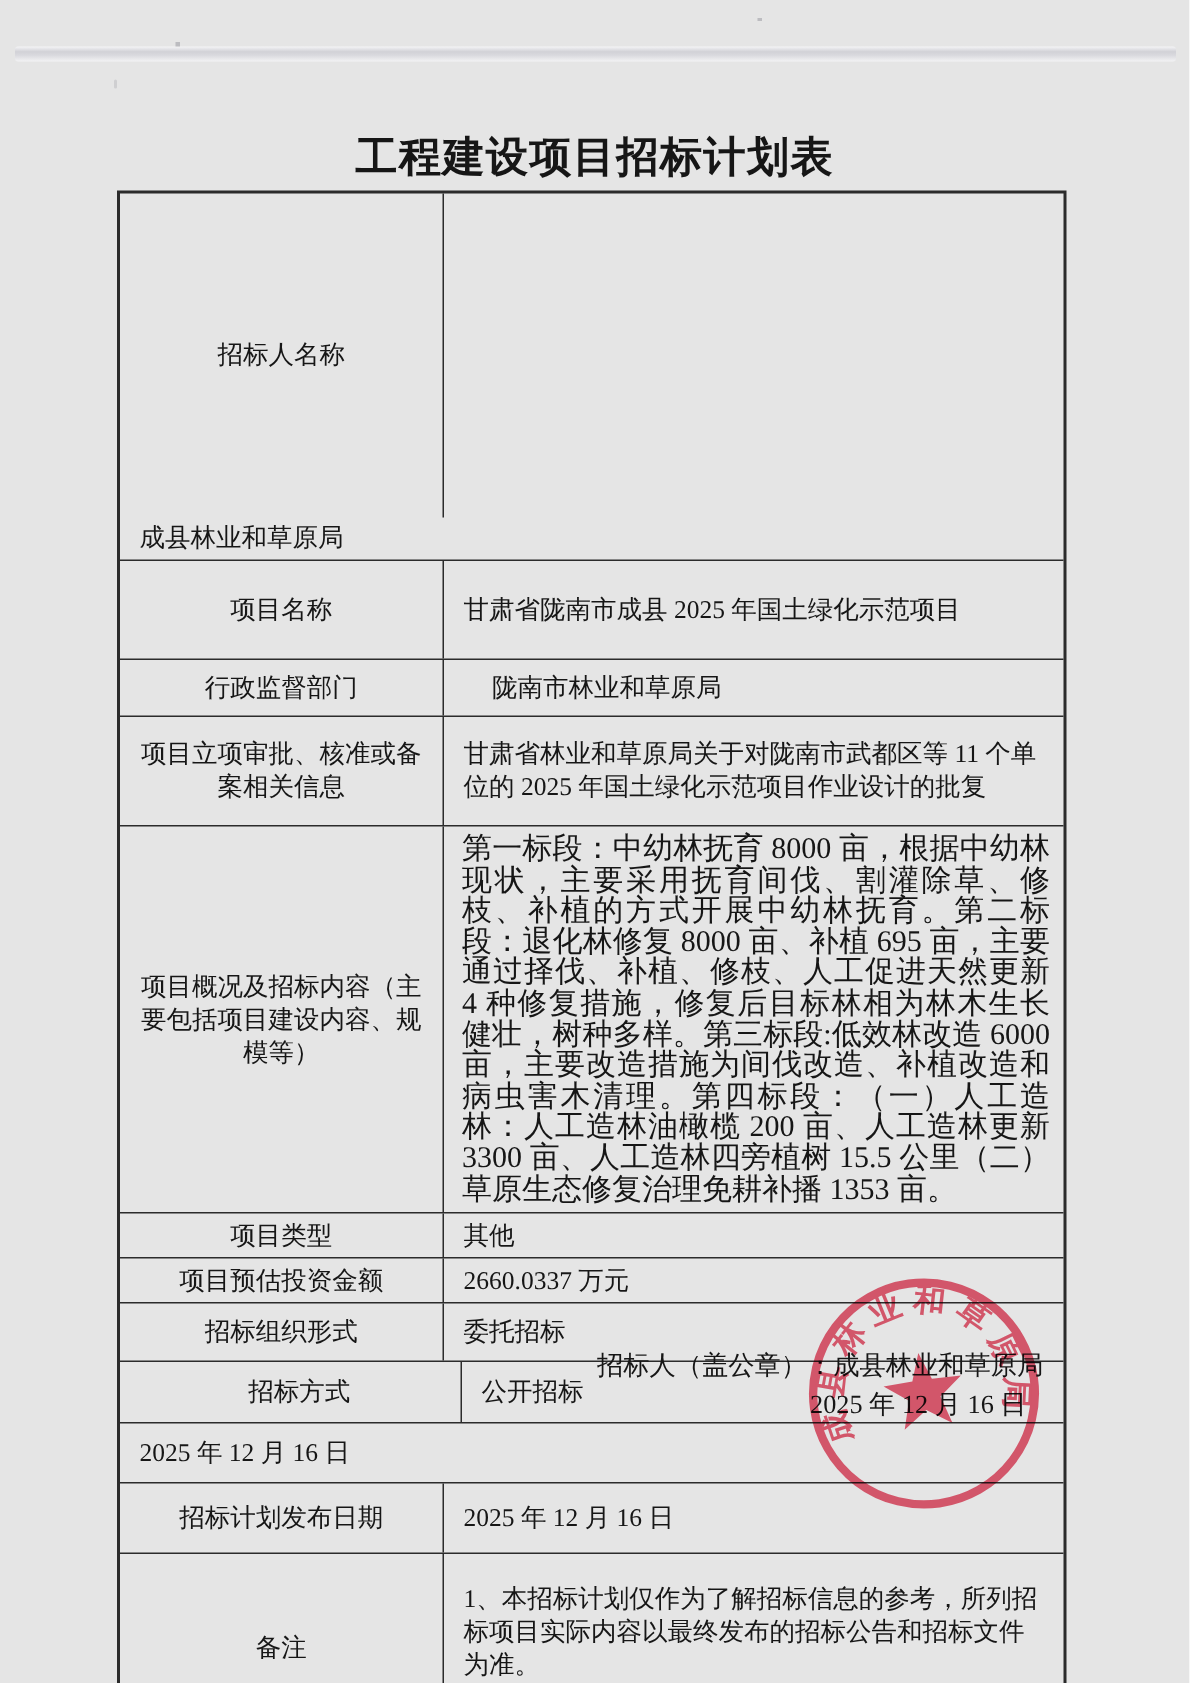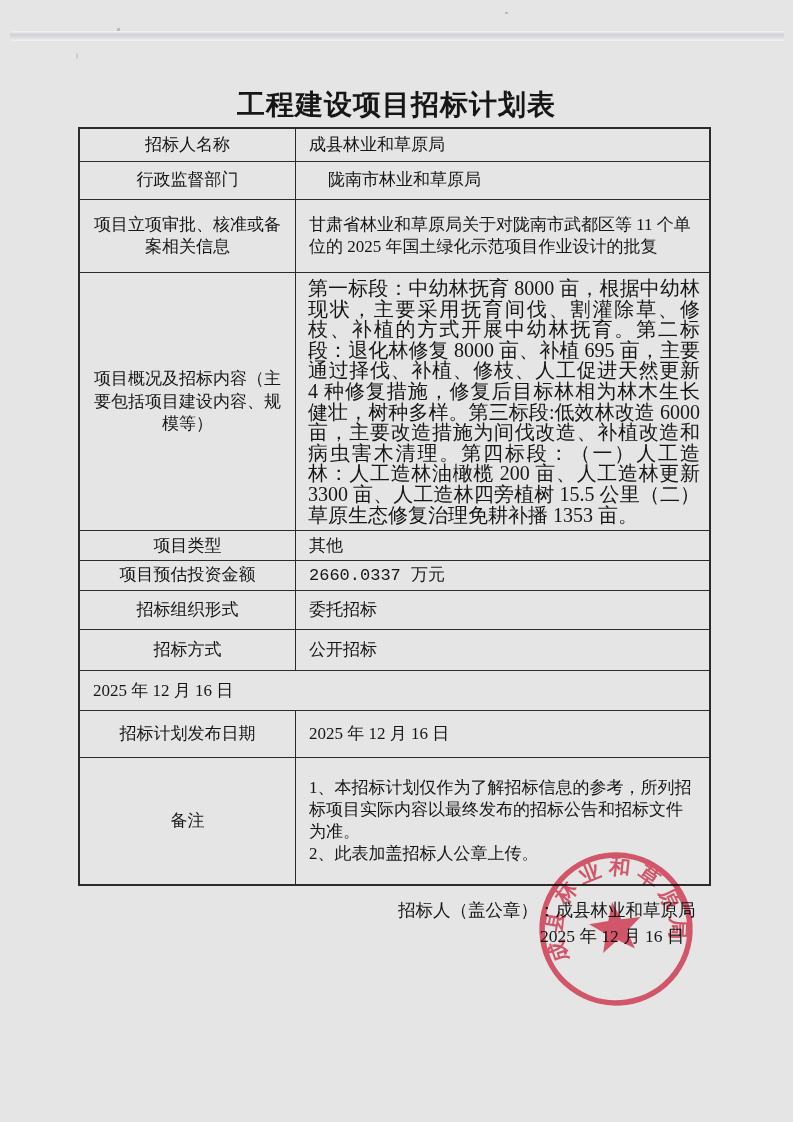--- a/index.html
+++ b/index.html
@@ -18,30 +18,30 @@
   .speck { position:absolute; background:#9a9aa2; opacity:.55; }
   .title {
     position:absolute; left:0; top:86px; width:100%;
     text-align:center; font-size:28px; font-weight:bold; letter-spacing:1px;
   }
   .btable {
     position:absolute; left:78px; top:127px; width:633px;
     border:2px solid #2b2b2b; font-size:17px; line-height:1.3;
   }
   .row { display:flex; border-top:1.5px solid #2b2b2b; }
-  .row:first-child { border-top:none; }
+  .row:first-child { border-top:none;flex-direction:column; }
   .cell { display:flex; align-items:center; }
   .cell.label {
     flex:0 0 216px; width:216px; border-right:1.5px solid #2b2b2b;
     justify-content:center; text-align:center; padding:3px 9px;
   }
   .cell.value { flex:1; padding:3px 10px 3px 13px; text-align:left; }
   .r0 { min-height:32px; } .r1 { min-height:66px; } .r2 { min-height:38px;gap:19px; }
   .r3 { min-height:73px; } .r4 { min-height:187px; } .r5 { min-height:30px; }
-  .r6 { min-height:30px;font-family:Liberation Mono, monospace; } .r7 { min-height:39px; } .r8 { min-height:41px; }
+  .r6 { min-height:30px; } .r7 { min-height:39px; } .r8 { min-height:41px;padding-left:12px; }
   .r9 { min-height:40px; } .r10 { min-height:47px; } .r11 { min-height:127px; }
   .r4 .cell.value { font-size:20px; line-height:20.6px; text-align:justify; padding:5px 9px 5px 12px; }
   .r11 .cell.value { white-space:pre-line; line-height:22px; }
   .sign-line { position:absolute; left:398px; top:898px; font-size:17.5px; }
   .date-line { position:absolute; left:540px; top:924px; font-size:17.5px; }
   .seal {
     position:absolute; left:536px; top:849px; width:160px; height:160px;
     mix-blend-mode:multiply; opacity:.88;
   }
 </style>
@@ -54,20 +54,24 @@
   <div class="speck" style="left:117px;top:28px;width:3px;height:3px;"></div>
   <div class="speck" style="left:505px;top:12px;width:3px;height:2px;"></div>
   <div class="speck" style="left:76px;top:53px;width:2px;height:6px;border-radius:2px;opacity:.3;"></div>
 
   <div class="title">工程建设项目招标计划表</div>
 
   <div class="btable">
     <div class="row r0">
       <div class="cell label">招标人名称</div>
       <div class="cell value">成县林业和草原局</div>
+    </div>
+    <div class="row r1">
+      <div class="cell label">项目名称</div>
+      <div class="cell value">甘肃省陇南市成县 2025 年国土绿化示范项目</div>
     </div>
     <div class="row r2">
       <div class="cell label">行政监督部门</div>
       <div class="cell value">陇南市林业和草原局</div>
     </div>
     <div class="row r3">
       <div class="cell label">项目立项审批、核准或备案相关信息</div>
       <div class="cell value">甘肃省林业和草原局关于对陇南市武都区等 11 个单位的 2025 年国土绿化示范项目作业设计的批复</div>
     </div>
     <div class="row r4">

